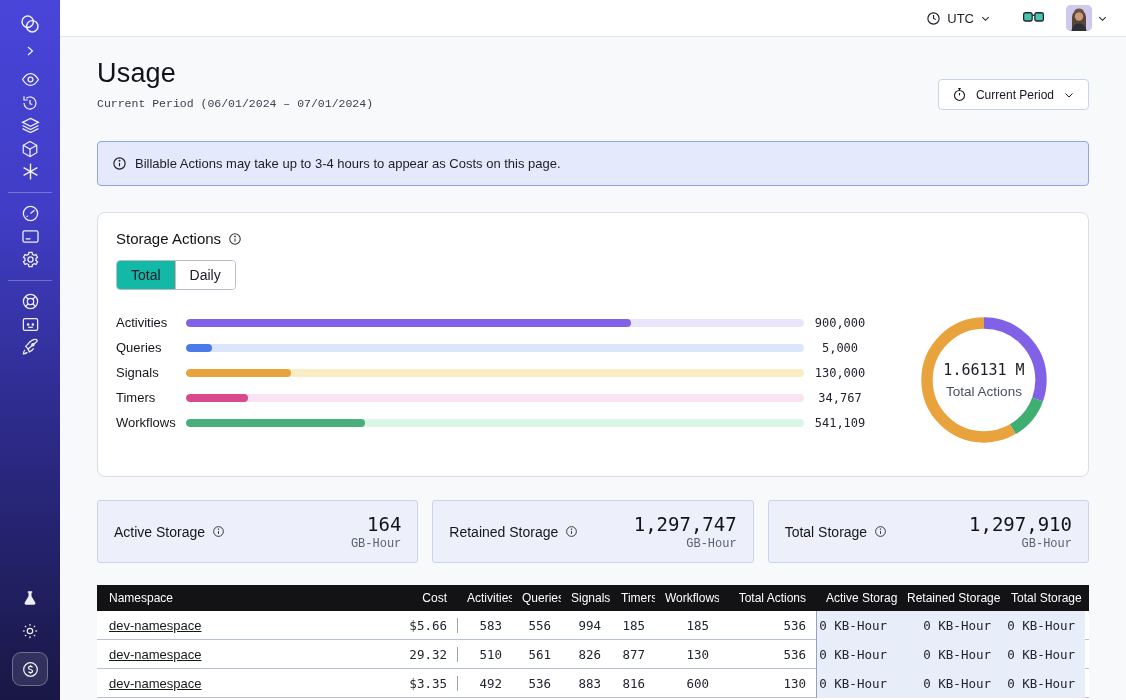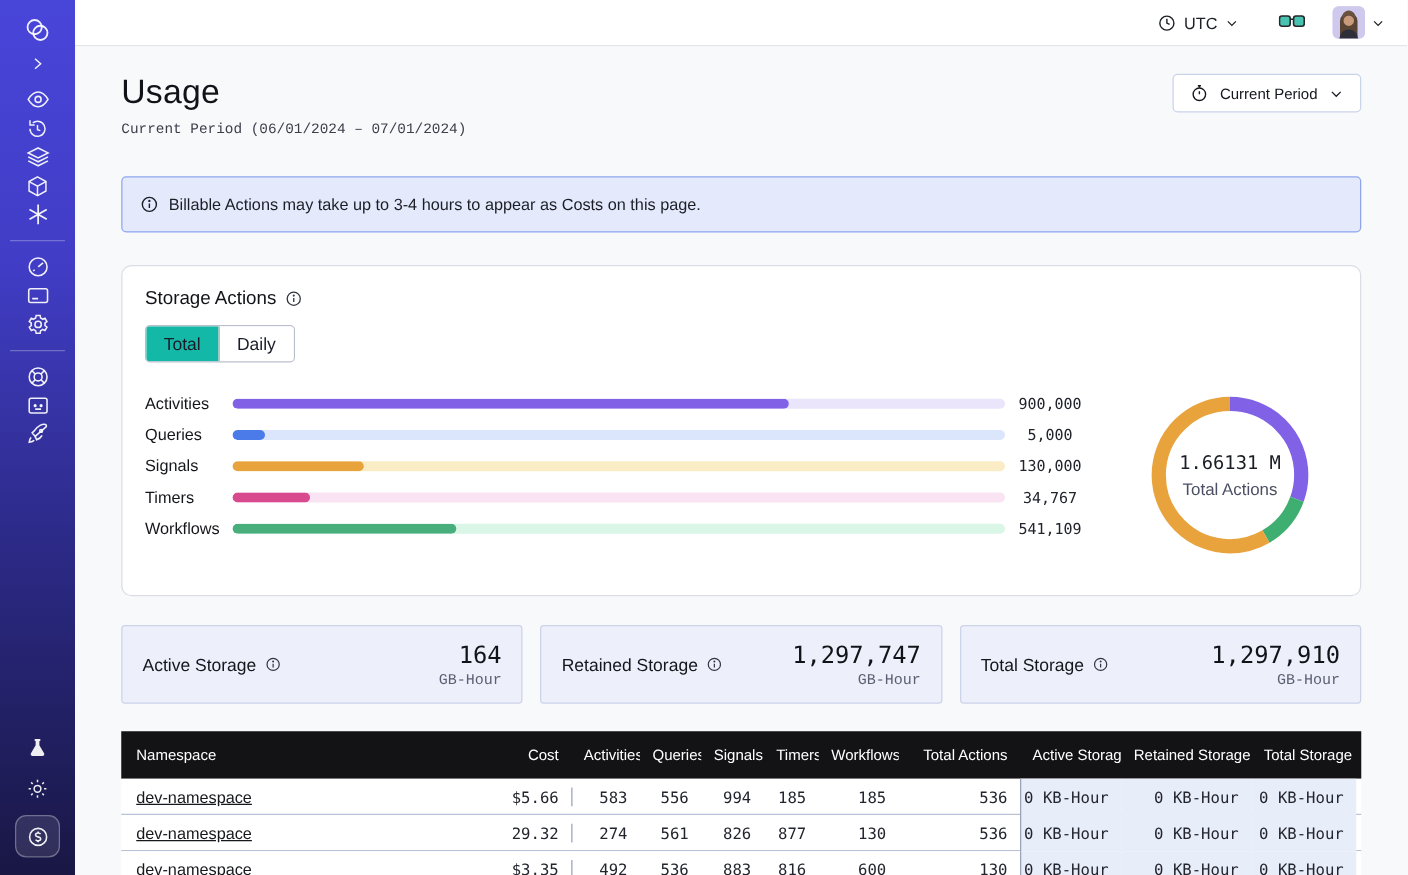--- a/index.html
+++ b/index.html
@@ -38,21 +38,21 @@
     height: 37px; background: #ffffff; border-bottom: 1px solid #e4e6ec;
     display: flex; align-items: center; justify-content: flex-end; gap: 8px; padding: 0 18px;
   }
   .tz-picker { display: flex; align-items: center; gap: 6px; font-size: 13px; color: #1d1f27; cursor: pointer; }
   .topbar-glasses { margin-left: 24px; cursor: pointer; display: flex; align-items: center; }
   .avatar-wrap { display: flex; align-items: center; gap: 5px; margin-left: 14px; cursor: pointer; }
   .avatar { width: 26px; height: 26px; border-radius: 5px; overflow: hidden; background: #cfc9ee; display: block; }
 
   
   .content { padding: 21px 37px 0 37px; }
-  .page-head { display: flex; align-items: flex-start; justify-content: space-between; }
+  .page-head { display: flex; align-items: flex-end; justify-content: space-between; }
   .page-title { font-size: 27px; font-weight: 500; letter-spacing: 0.2px; color: #121318; }
   .page-subtitle { font-size: 11.5px; color: #3c3f4a; margin-top: 8px; font-family: Liberation Mono, monospace; }
   .period-btn {
     margin-top: 1px; display: flex; align-items: center; gap: 9px;
     background: #ffffff; border: 1px solid #c9d3ea; border-radius: 4px;
     padding: 7px 13px; font-size: 12px; color: #16181f; cursor: pointer;
   }
 
   .banner {
     margin-top: 31px; background: #e4eafc; border: 1px solid #8ea5ee; border-radius: 4px;
@@ -91,21 +91,21 @@
     padding: 13px 16px; display: flex; align-items: center; justify-content: space-between; height: 63px;
   }
   .storage-label { display: flex; align-items: center; gap: 7px; font-size: 14px; color: #15161b; }
   .storage-val { text-align: right; }
   .storage-num { font-size: 19px; color: #121318; }
   .storage-unit { font-size: 12px; color: #5a5f72; margin-top: 2px; font-family: Liberation Mono, monospace; }
 
   
   .usage-table { margin-top: 22px; }
   .t-grid { display: grid; grid-template-columns: 280px 80px 55px 49px 50px 44px 64px 97px 81px 104px 84px; align-items: center; }
-  .t-head { background: #131316; color: #ffffff; height: 38px; font-size: 12px; }
+  .t-head { background: #131316; color: #ffffff; height: 26px; font-size: 12px; }
   .t-head .t-cell { padding-top: 0; padding-bottom: 0; }
   .t-cell { padding: 0 10px; text-align: right; white-space: nowrap; overflow: hidden; }
   .t-cell.left { text-align: left; padding-left: 12px; }
   .t-row { background: #ffffff; height: 29px; border-bottom: 1px solid #b9c1d6; font-size: 12.5px; color: #23252e; }
   .t-row .t-cell.sep-l, .t-head-sep { border-left: 1px solid #9aa2ba; }
   .t-row .t-cell.storage-bg { background: #e8edfa; height: 29px; display: flex; align-items: center; justify-content: flex-end; }
   .ns-link { color: #17181c; text-decoration: underline; font-size: 13px; cursor: pointer; }
   .t-row-partial { background: #ffffff; height: 8px; border-bottom: none; }
 
   .ib { display: inline-flex; align-items: center; }
@@ -462,21 +462,21 @@
         <div class="t-cell mono">185</div>
         <div class="t-cell mono">536</div>
         <div class="t-cell mono storage-bg sep-l">0 KB-Hour</div>
         <div class="t-cell mono storage-bg">0 KB-Hour</div>
         <div class="t-cell mono storage-bg">0 KB-Hour</div>
       </div>
 
       <div class="t-grid t-row">
         <div class="t-cell left"><span class="ns-link">dev-namespace</span></div>
         <div class="t-cell mono">29.32</div>
-        <div class="t-cell mono sep-l">274</div>
+        <div class="t-cell mono sep-l">510</div>
         <div class="t-cell mono">561</div>
         <div class="t-cell mono">826</div>
         <div class="t-cell mono">877</div>
         <div class="t-cell mono">130</div>
         <div class="t-cell mono">536</div>
         <div class="t-cell mono storage-bg sep-l">0 KB-Hour</div>
         <div class="t-cell mono storage-bg">0 KB-Hour</div>
         <div class="t-cell mono storage-bg">0 KB-Hour</div>
       </div>
 

